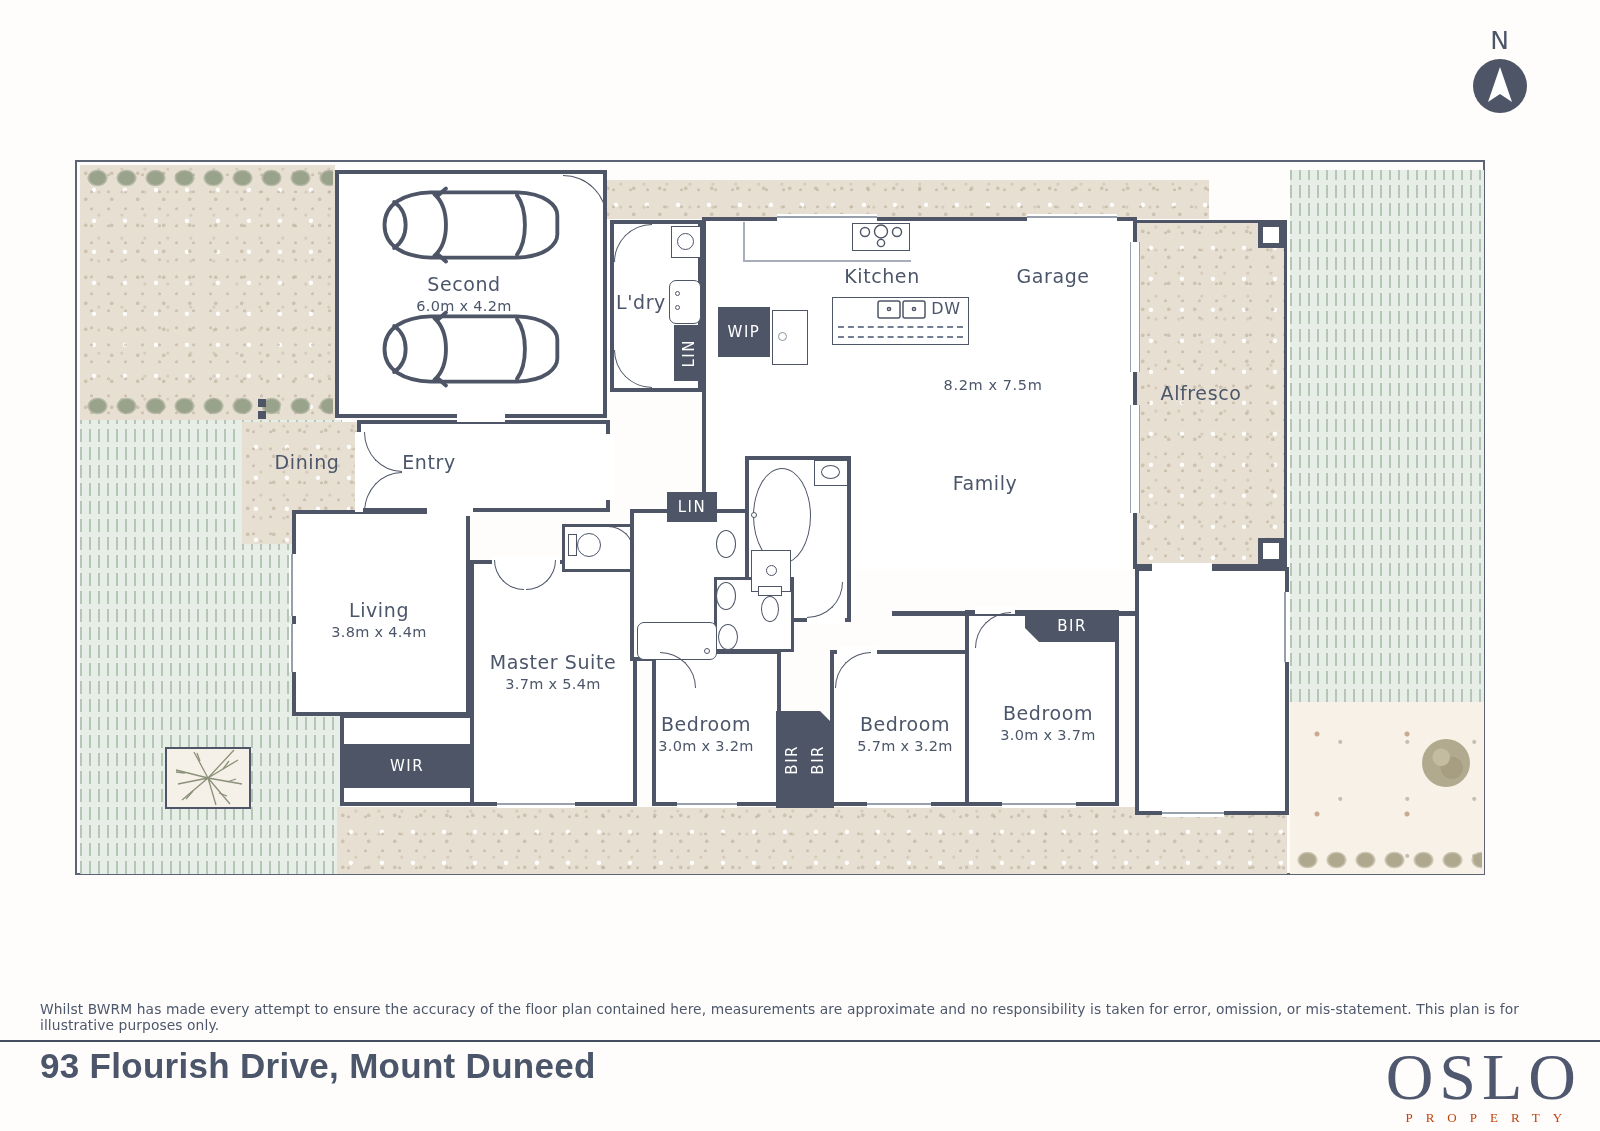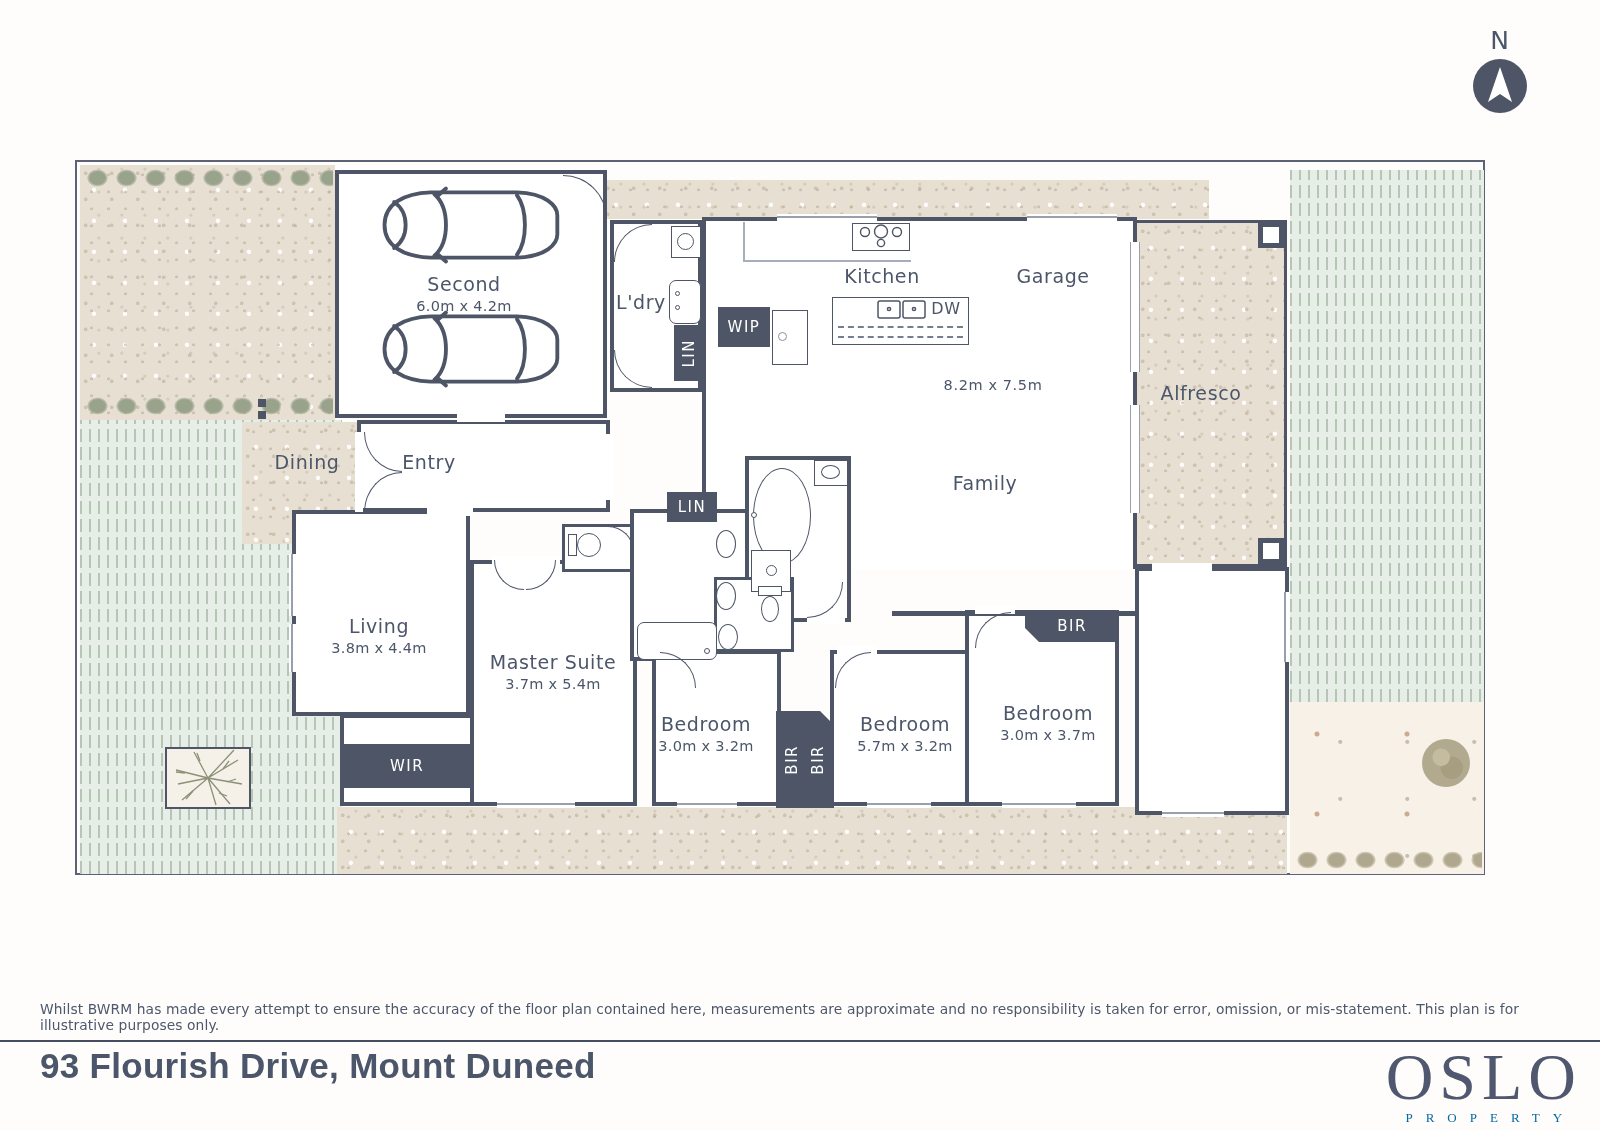--- a/index.html
+++ b/index.html
@@ -63,21 +63,21 @@
   .aBR{border-bottom:1.7px solid var(--wall);border-right:1.7px solid var(--wall);border-bottom-right-radius:100%}
   
   .compass{position:absolute;left:1460px;top:26px;width:80px;text-align:center}
   .compass .n{font-size:25px;color:#4c566a;letter-spacing:1px}
   
   .disclaimer{position:absolute;left:40px;top:1001px;width:1530px;font-size:13.8px;color:#4e586c;letter-spacing:.1px}
   .divider{position:absolute;left:0;top:1040px;width:1600px;height:2px;background:#454e60}
   .address{position:absolute;left:40px;top:1046px;font-size:35px;font-weight:600;color:#4c566a;font-family:"Liberation Sans",sans-serif;letter-spacing:.3px}
   .brand{position:absolute;right:18px;top:1044px;text-align:center}
   .brand .oslo{font-family:"Liberation Serif","DejaVu Serif",serif;font-size:66px;line-height:1;color:#4f586e;letter-spacing:6px}
-  .brand .prop{font-family:"Liberation Serif","DejaVu Serif",serif;font-size:13px;color:#0369a1;letter-spacing:13px;margin-top:0;text-indent:13px}
+  .brand .prop{font-family:"Liberation Serif","DejaVu Serif",serif;font-size:13px;color:#c2410c;letter-spacing:13px;margin-top:0;text-indent:13px}
 </style>
 </head>
 <body>
 
 <div class="compass">
   <div class="n">N</div>
   <svg width="56" height="56" viewBox="0 0 56 56" style="margin-top:3px">
     <circle cx="28" cy="28" r="27" fill="#4d5566"></circle>
     <path d="M28 9 L40 44 L28 36 L16 44 Z" fill="#ffffff"></path>
   </svg>
@@ -150,21 +150,21 @@
   <div class="winH" style="left:420px;top:639px;width:78px"></div>
   <div class="winH" style="left:600px;top:639px;width:60px"></div>
   <div class="winH" style="left:790px;top:639px;width:64px"></div>
   <div class="winH" style="left:925px;top:639px;width:74px"></div>
   <div class="winH" style="left:1085px;top:648px;width:62px"></div>
   <div class="winV" style="left:1205px;top:430px;height:70px"></div>
 
   <div class="dark" style="left:597px;top:163px;width:30px;height:56px">
     <span class="vtext">LIN</span>
   </div>
-  <div class="dark" style="left:641px;top:145px;width:52px;height:40px">
+  <div class="dark" style="left:641px;top:145px;width:52px;height:50px">
     <span>WIP</span>
   </div>
   <div class="dark" style="left:590px;top:330px;width:50px;height:30px">
     <span>LIN</span>
   </div>
   <div class="dark" style="left:263px;top:582px;width:134px;height:44px">
     <span>WIR</span>
   </div>
   <div class="dark" style="left:699px;top:549px;width:58px;height:97px;clip-path:polygon(0 0,calc(100% - 14px) 0,100% 14px,100% 100%,0 100%);gap:8px">
     <span class="vtext">BIR</span>
@@ -289,21 +289,21 @@
   </div>
   <div class="lbl" style="left:1124px;top:219px">
     <div>Alfresco</div>
   </div>
   <div class="lbl" style="left:230px;top:288px">
     <div>Dining</div>
   </div>
   <div class="lbl" style="left:352px;top:288px">
     <div>Entry</div>
   </div>
-  <div class="lbl" style="left:302px;top:452px">
+  <div class="lbl" style="left:302px;top:436px">
     <div>Living</div>
     <div class="dims">3.8m x 4.4m</div>
   </div>
   <div class="lbl wrap" style="left:476px;top:488px">
     <div>Master Suite</div>
     <div class="dims">3.7m x 5.4m</div>
   </div>
   <div class="lbl" style="left:629px;top:550px">
     <div>Bedroom</div>
     <div class="dims">3.0m x 3.2m</div>

